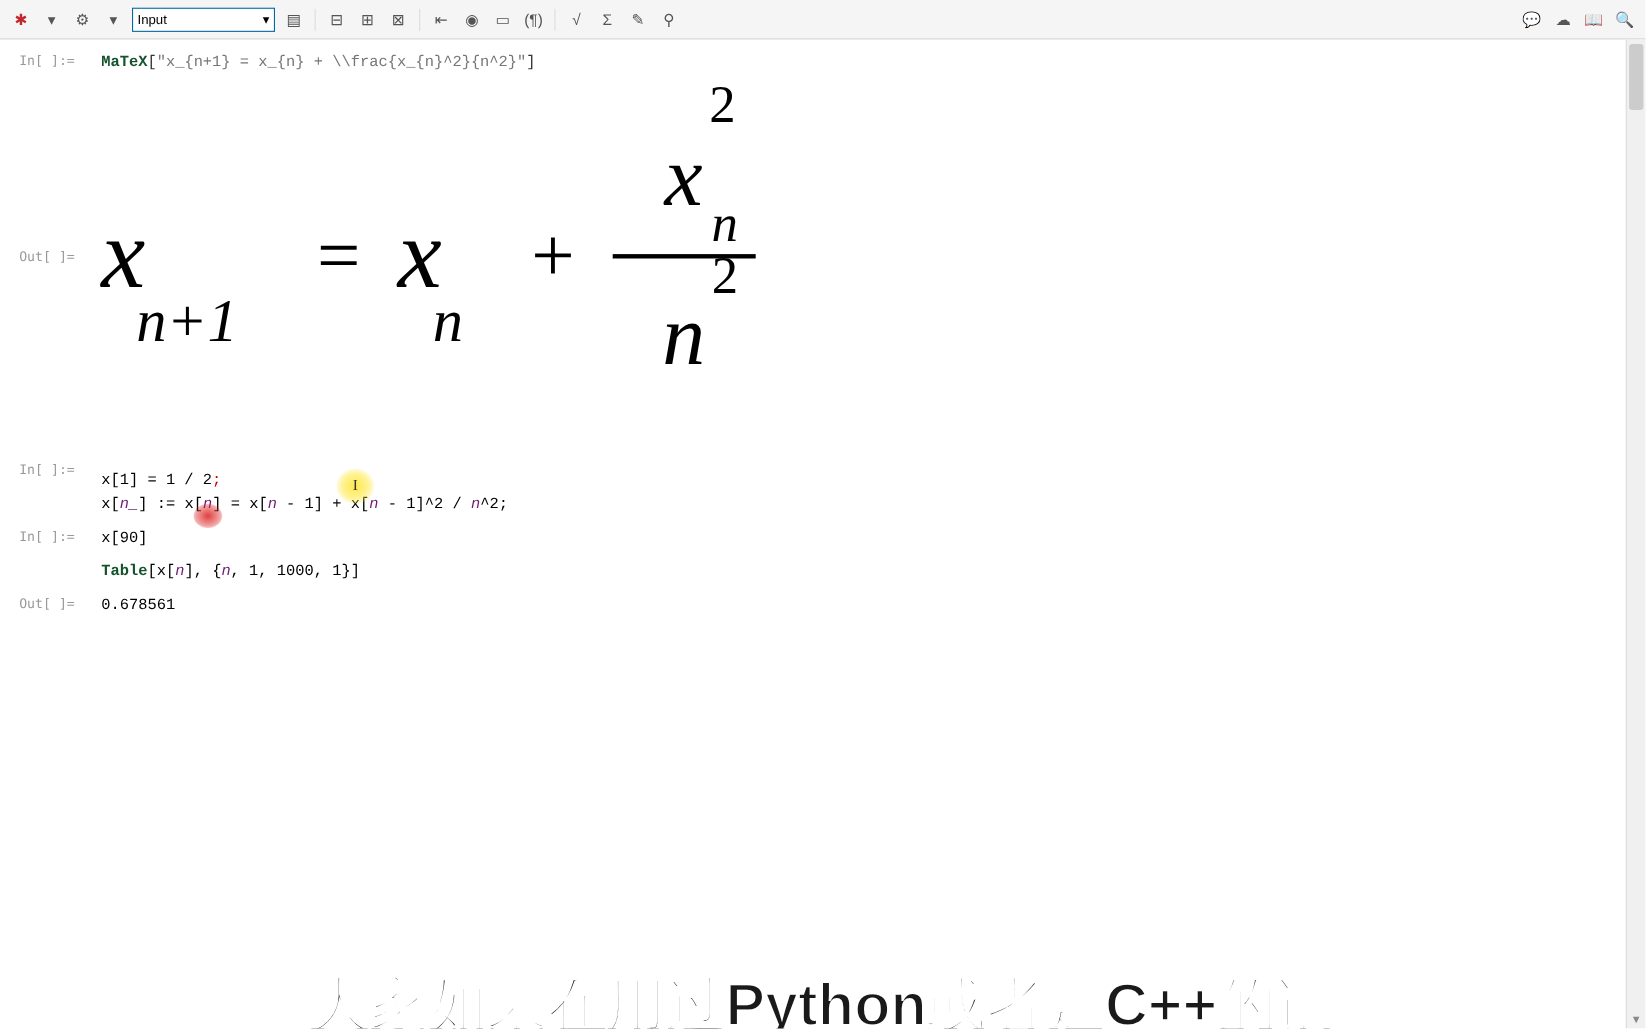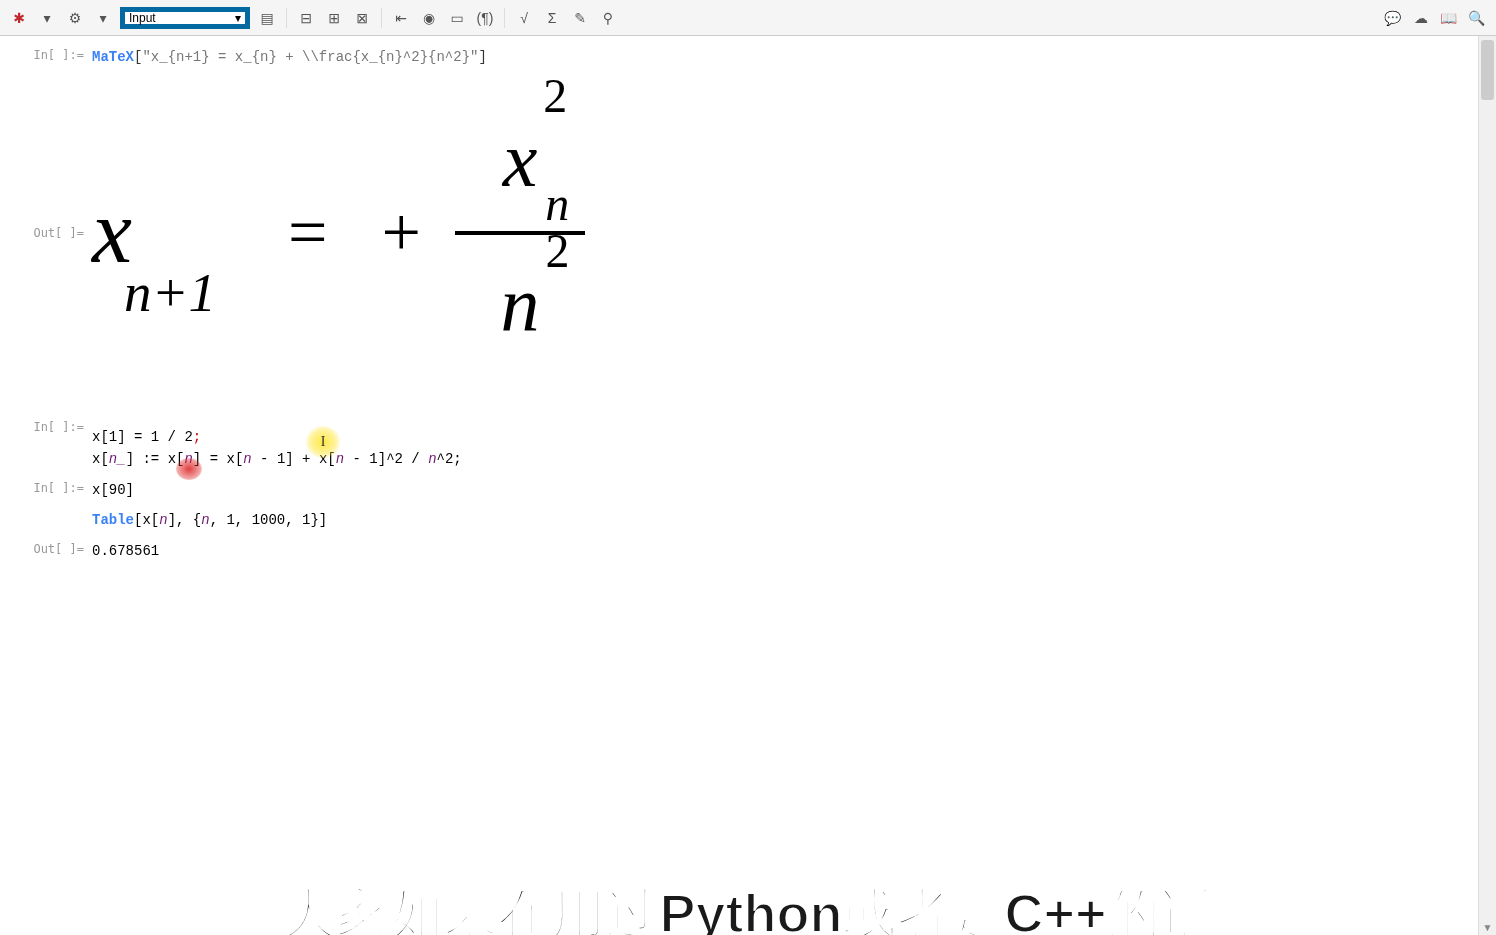--- a/index.html
+++ b/index.html
@@ -2,33 +2,33 @@
 <html><head>
 <meta charset="utf-8">
 <style>
 * { box-sizing: border-box; margin: 0; padding: 0; }
 body { font-family: "Helvetica Neue", Arial, sans-serif; background: #fff; width: 1496px; height: 935px; overflow: hidden; position: relative; }
 
 .toolbar { height: 36px; background: #f5f5f5; border-bottom: 1px solid #ccc; display: flex; align-items: center; padding: 0 8px; gap: 6px; }
 .tb-btn { width: 22px; height: 22px; display: flex; align-items: center; justify-content: center; color: #555; cursor: pointer; font-size: 14px; }
 .tb-btn.red { color: #c1272d; }
 .tb-sep { width: 1px; height: 20px; background: #ddd; margin: 0 2px; }
-.tb-dropdown { width: 130px; height: 22px; border: 5px solid #0369a1; background: #fff; font-size: 12px; padding: 0 4px; display: flex; align-items: center; justify-content: space-between; cursor: pointer; }
+.tb-dropdown { width: 130px; height: 22px; border: 1px solid #0369a1; background: #fff; font-size: 12px; padding: 0 4px; display: flex; align-items: center; justify-content: space-between; cursor: pointer; }
 .tb-spacer { flex: 1; }
 
 .notebook-area { position: relative; height: calc(100% - 36px); overflow: auto; background: #fff; }
 .notebook-content { padding: 10px 8px 0 8px; width: calc(100% - 22px); }
 
 .cell-row { display: flex; align-items: flex-start; margin-bottom: 8px; position: relative; }
-.cell-label { width: 84px; min-width: 84px; text-align: right; padding-right: 8px; font-family: Consolas, monospace; font-size: 12px; color: #999; padding-top: 2px; }
+.cell-label { width: 84px; min-width: 84px; text-align: right; padding-right: 24px; font-family: Consolas, monospace; font-size: 12px; color: #999; padding-top: 2px; }
 .cell-body { flex: 1; font-family: Consolas, "Courier New", monospace; font-size: 14px; line-height: 1.6; }
 .code-line { white-space: nowrap; }
 .bracket { color: #333; }
 .string-lit { color: #777; }
-.func-name { color: #3b82f6; font-weight: 600; }
+.func-name { color: #14532d; font-weight: 600; }
 .var-x { color: #000; }
 .pattern-n { color: #701a75; font-style: italic; }
 .annotation { color: #999; font-size: 11px; margin-left: 0; margin-top: -2px; }
 
 .formula-box { padding: 20px 0; }
 .formula { font-family: Georgia, "Times New Roman", serif; font-size: 90px; font-style: italic; color: #000; display: flex; align-items: center; gap: 24px; }
 .formula .base { font-size: 90px; }
 .formula .sub { font-size: 55px; vertical-align: sub; position: relative; top: 30px; left: -8px; }
 .formula .eq { font-style: normal; font-size: 70px; }
 .formula .plus { font-style: normal; font-size: 70px; }
@@ -101,20 +101,23 @@
     </div>
 
     <div class="cell-row" style="align-items:center;margin-top:10px;margin-bottom:30px;">
       <div class="cell-label" style="padding-top:0;">Out[  ]=</div>
       <div class="cell-body formula-box">
         <div class="formula">
           <span style="position:relative;">
             <span class="base">x</span><span class="sub">n+1</span>
           </span>
           <span class="eq" style="margin-left:40px;">=</span>
+          <span style="position:relative;margin-left:10px;">
+            <span class="base">x</span><span class="sub">n</span>
+          </span>
           <span class="plus" style="margin-left:30px;">+</span>
           <span class="frac" style="margin-left:10px;">
             <span class="frac-top">
               <span>x</span>
               <span class="fsup">2</span>
               <span class="fsub">n</span>
             </span>
             <span class="frac-line"></span>
             <span class="frac-bot">
               <span>n</span>

